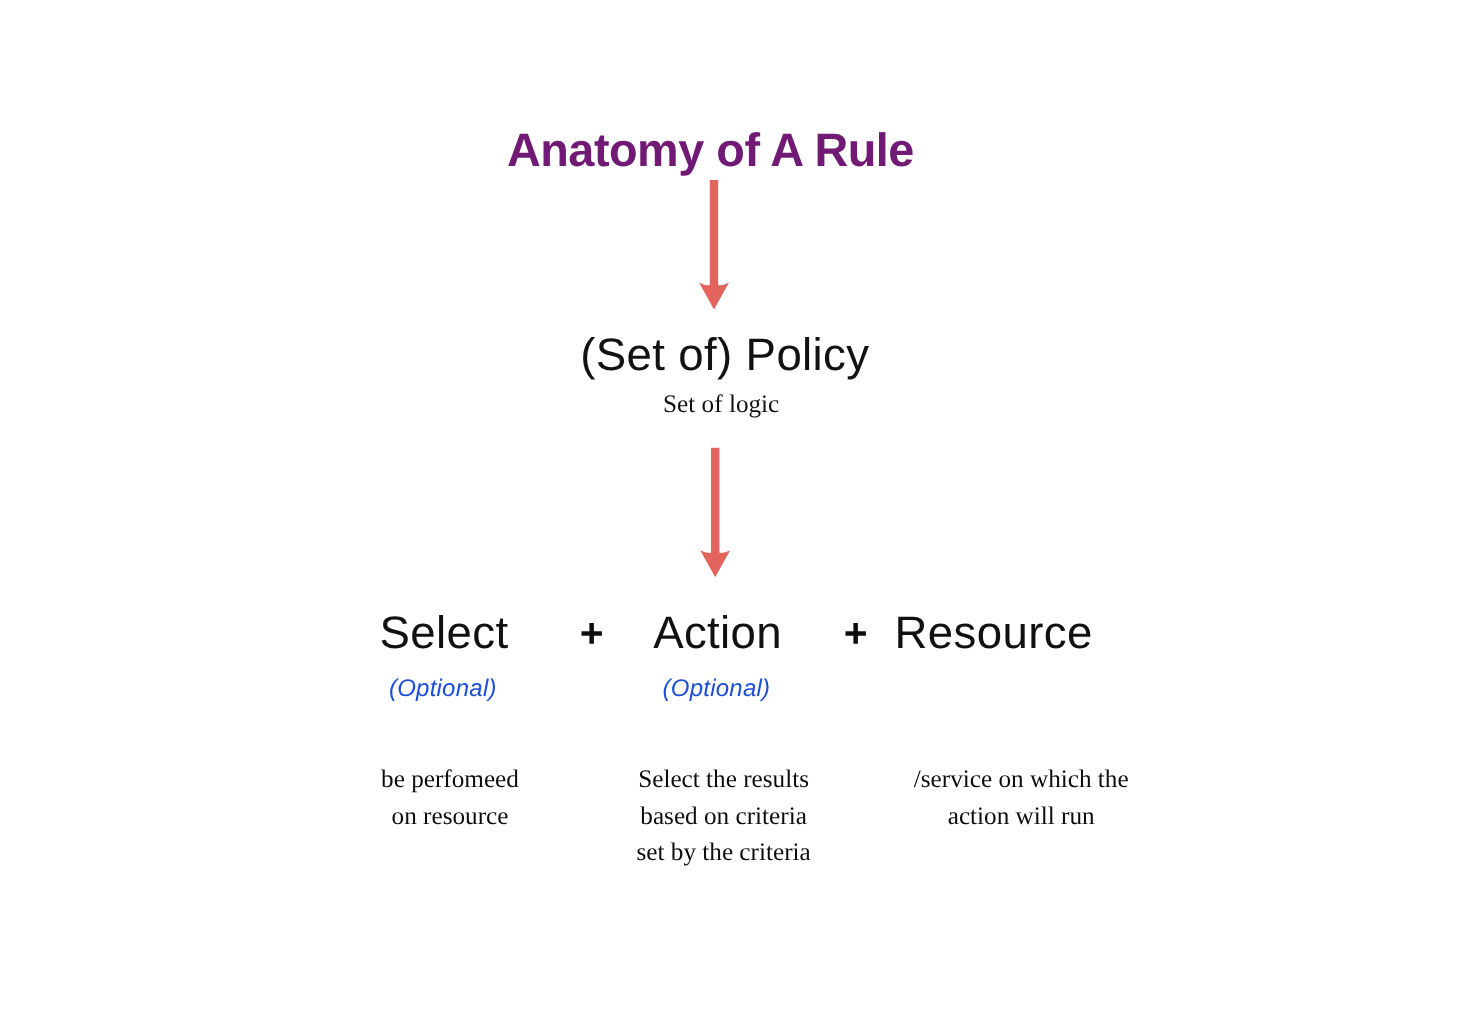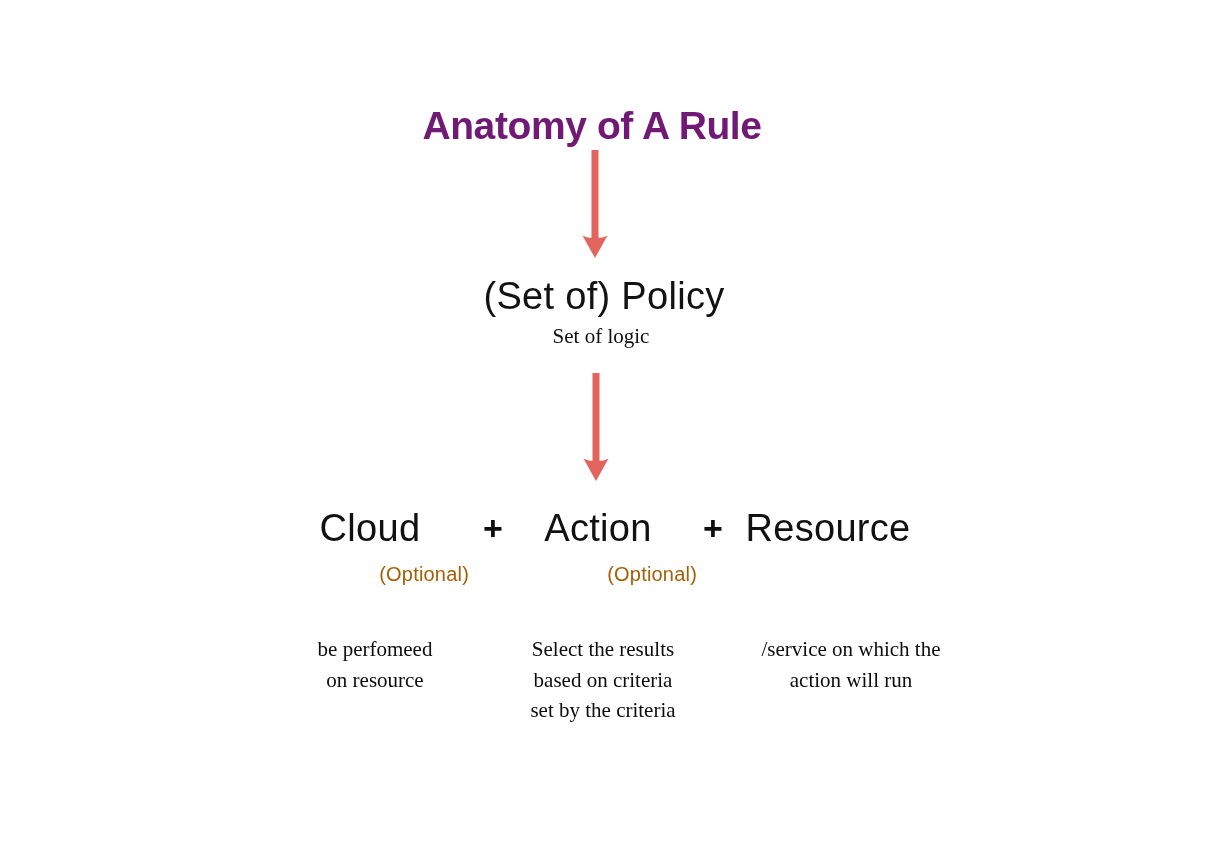--- a/index.html
+++ b/index.html
@@ -98,28 +98,29 @@
     font-family: "Liberation Sans", sans-serif;
     font-weight: 600;
     font-size: 34px;
     color: #0d0d0d;
     line-height: 52px;
   }
 
   .opt {
     position: absolute;
     top: 560px;
-    text-align: right;
+    text-align: center;
     font-family: "Liberation Sans", sans-serif;
     font-weight: 300;
     font-size: 20px;
     letter-spacing: 0.2px;
-    color: #a16207;
+    color: #1d4ed8;
     line-height: 28px;
     white-space: nowrap;
+    font-style: italic;
   }
 
   
   .desc {
     position: absolute;
     top: 634px;
     text-align: center;
     font-family: "Liberation Serif", serif;
     font-size: 21px;
     font-weight: 400;
@@ -152,21 +153,21 @@
   </div>
 
   <div class="arrow" style="left:580px; top:373px;">
     <svg width="32" height="110" viewBox="0 0 32 110" aria-hidden="true">
       <rect x="12.5" y="0" width="7" height="88" fill="#E2645C"></rect>
       <path d="M 16 108 L 3.5 85.5 Q 9 88.5 13 87.5 L 13 84 L 19 84 L 19 87.5 Q 23 88.5 28.5 85.5 Z" fill="#E2645C"></path>
     </svg>
   </div>
 
   <div class="abs triple-row">
-    <div class="term" style="left:270px; width:200px;">Cloud</div>
+    <div class="term" style="left:270px; width:200px;">Select</div>
 
     <div class="plus" style="left:463px; width:60px;">+</div>
 
     <div class="term" style="left:498px; width:200px;">Action</div>
 
     <div class="plus" style="left:683px; width:60px;">+</div>
 
     <div class="term" style="left:728px; width:200px;">Resource</div>
   </div>
 

